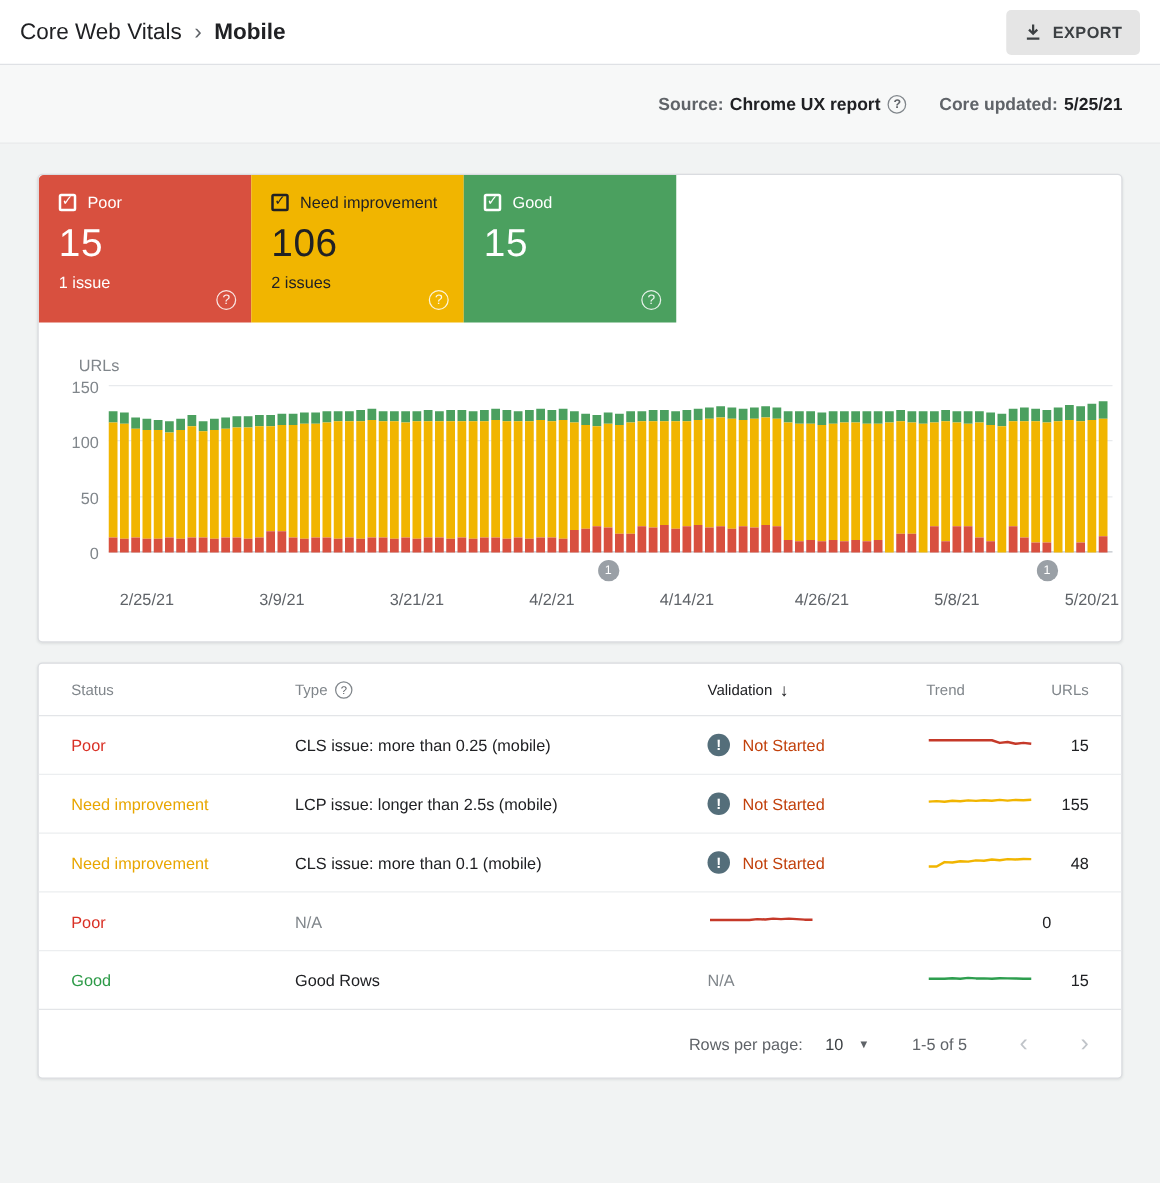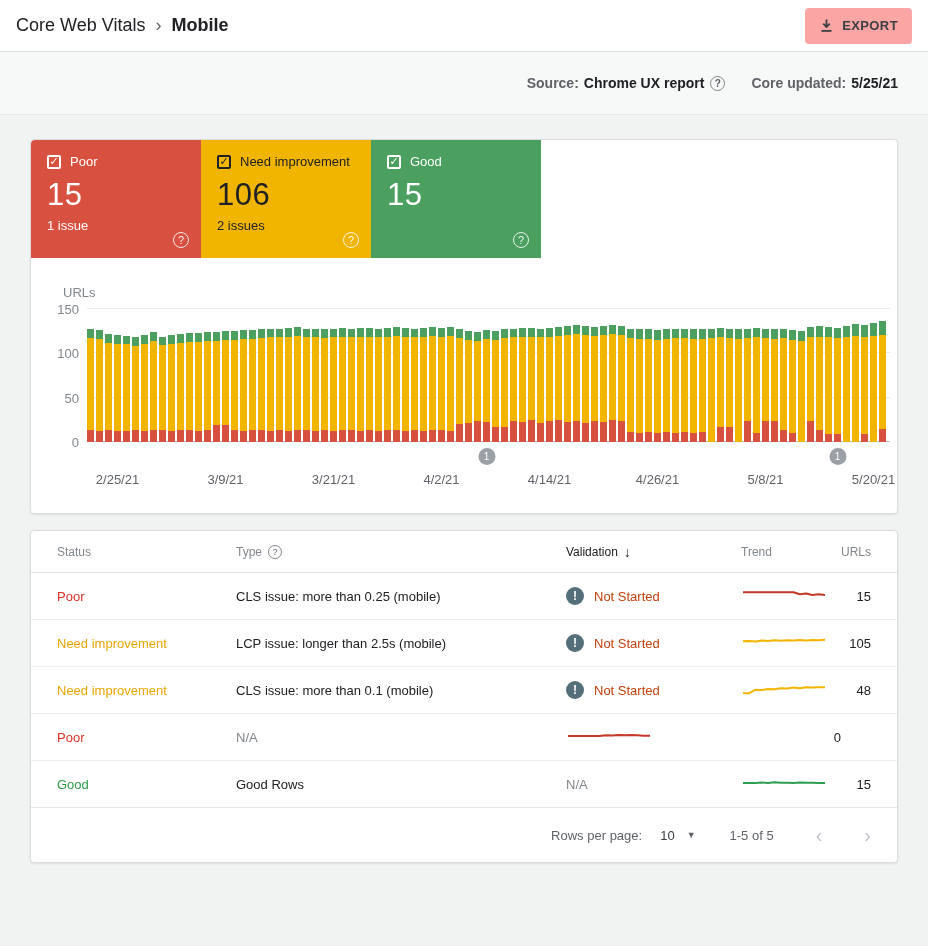--- a/index.html
+++ b/index.html
@@ -5,21 +5,21 @@
   * { box-sizing: border-box; margin: 0; padding: 0; }
   html, body { width: 928px; height: 946px; overflow: hidden; }
   body { font-family: "Liberation Sans", "DejaVu Sans", sans-serif; background: #f1f3f3; color: #202124; }
 
   
   .topbar { height: 52px; background: #fff; border-bottom: 1px solid #dfe1e5; display: flex; align-items: center; justify-content: space-between; padding: 0 16px; }
   .breadcrumb { display: flex; align-items: center; font-size: 18px; color: #202124; }
   .breadcrumb .root { cursor: pointer; }
   .breadcrumb .sep { color: #5f6368; margin: 0 10px; font-size: 18px; }
   .breadcrumb .current { font-weight: bold; }
-  .export-btn { display: flex; align-items: center; gap: 8px; background: #fca5a5; border: none; border-radius: 4px; height: 36px; padding: 0 14px; font-family: inherit; font-size: 13px; font-weight: bold; letter-spacing: .4px; color: #3c4043; cursor: pointer; }
+  .export-btn { display: flex; align-items: center; gap: 8px; background: #e5e5e5; border: none; border-radius: 4px; height: 36px; padding: 0 14px; font-family: inherit; font-size: 13px; font-weight: bold; letter-spacing: .4px; color: #3c4043; cursor: pointer; }
   .export-btn svg { display: block; }
 
   
   .meta-band { height: 63px; background: #f7f8f8; border-bottom: 1px solid #e7e9ea; display: flex; align-items: center; justify-content: flex-end; padding: 0 30px; font-size: 14px; color: #5f6368; font-weight: bold; }
   .meta-band .val { color: #202124; margin-left: 5px; }
   .meta-band .group { display: flex; align-items: center; }
   .meta-band .gap { width: 26px; }
   .qcircle { display: inline-flex; align-items: center; justify-content: center; width: 15px; height: 15px; border: 1px solid #80868b; border-radius: 50%; font-size: 10px; color: #5f6368; margin-left: 6px; cursor: pointer; }
 
   
@@ -642,21 +642,21 @@
         <div class="tgrid trow">
           <span style="color: rgb(232, 166, 0);">Need improvement</span>
           <span>LCP issue: longer than 2.5s (mobile)</span>
           <span class="vcell">
             <span class="vicon">!</span>
             <span class="vtext">Not Started</span>
           </span>
           <span><svg width="86" height="20">
               <polyline points="2.0,9.3 8.3,8.9 14.6,9.4 20.9,8.6 27.2,9.0 33.5,8.3 39.8,8.7 46.2,8.2 52.5,8.6 58.8,7.9 65.1,8.5 71.4,7.9 77.7,8.2 84.0,7.8" fill="none" stroke="#f1b500" stroke-width="2" stroke-linejoin="round"></polyline>
             </svg></span>
-          <span class="urls-cell">105</span>
+          <span class="urls-cell">155</span>
         </div>
         <div class="tgrid trow">
           <span style="color: rgb(232, 166, 0);">Need improvement</span>
           <span>CLS issue: more than 0.1 (mobile)</span>
           <span class="vcell">
             <span class="vicon">!</span>
             <span class="vtext">Not Started</span>
           </span>
           <span><svg width="86" height="20">
               <polyline points="2.0,14.2 8.3,14.2 14.6,10.7 20.9,11.0 27.2,10.0 33.5,10.3 39.8,9.3 46.2,9.6 52.5,8.6 58.8,9.2 65.1,8.3 71.4,8.6 77.7,8.2 84.0,8.3" fill="none" stroke="#f1b500" stroke-width="2" stroke-linejoin="round"></polyline>

